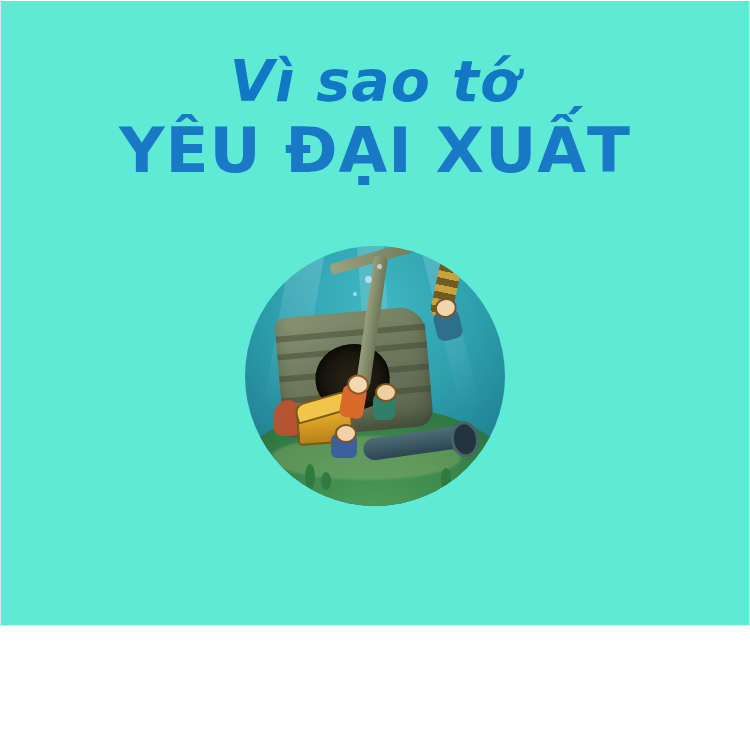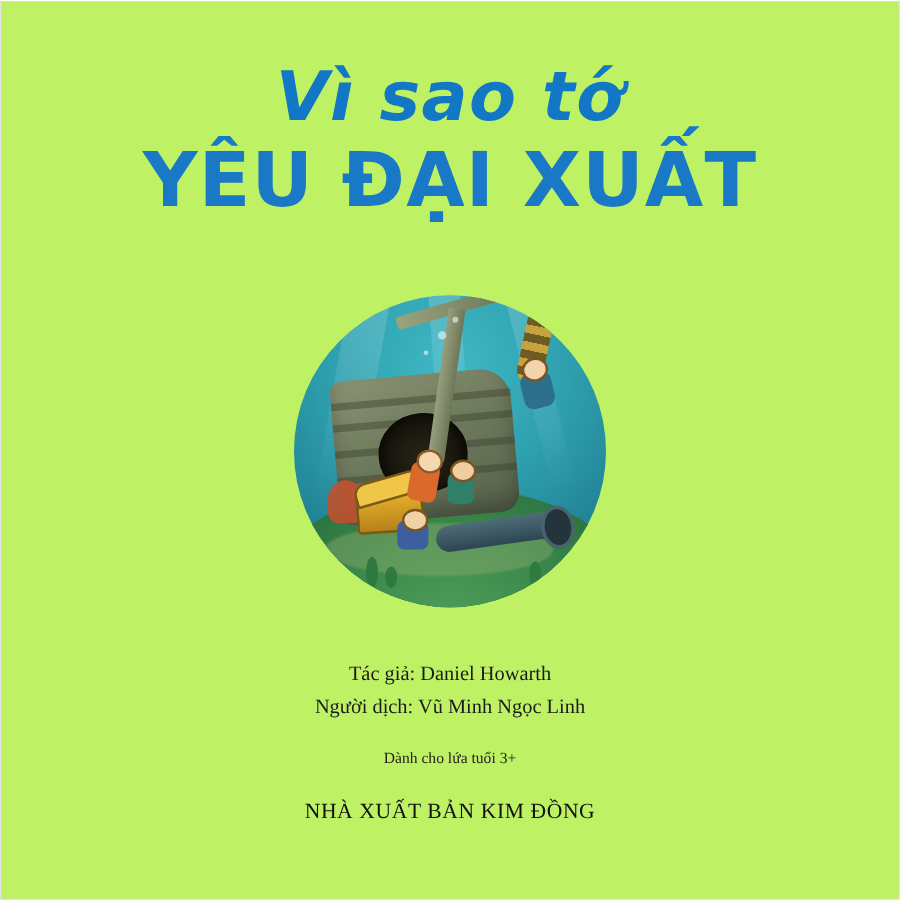--- a/index.html
+++ b/index.html
@@ -9,22 +9,22 @@
   body {
     width: 750px;
     height: 750px;
     background: #ffffff;
     font-family: "Liberation Serif", serif;
     overflow: hidden;
   }
   .page {
     position: relative;
     width: 750px;
-    height: 750px;
-    background: #bef264;
+    height: 626px;
+    background: #5eead4;
     box-sizing: border-box;
   }
   
   .page::after {
     content: "";
     position: absolute;
     left: 0; top: 0; right: 0; bottom: 0;
     border: 1px solid #e2e2e2;
     border-top-color: #ffffff;
     pointer-events: none;
@@ -401,20 +401,14 @@
       <div class="diver diver-d">
           <div class="head"></div>
         </div>
 
       <div class="bubble b1"></div>
       <div class="bubble b2"></div>
       <div class="bubble b3"></div>
     </div>
   </div>
 
-  <div class="credits">
-    <div class="credit-line">Tác giả: Daniel Howarth</div>
-    <div class="credit-line">Người dịch: Vũ Minh Ngọc Linh</div>
-    <div class="age-line">Dành cho lứa tuổi 3+</div>
-    <div class="publisher">NHÀ XUẤT BẢN KIM ĐỒNG</div>
-  </div>
 
 </div>
 
 </body></html>

